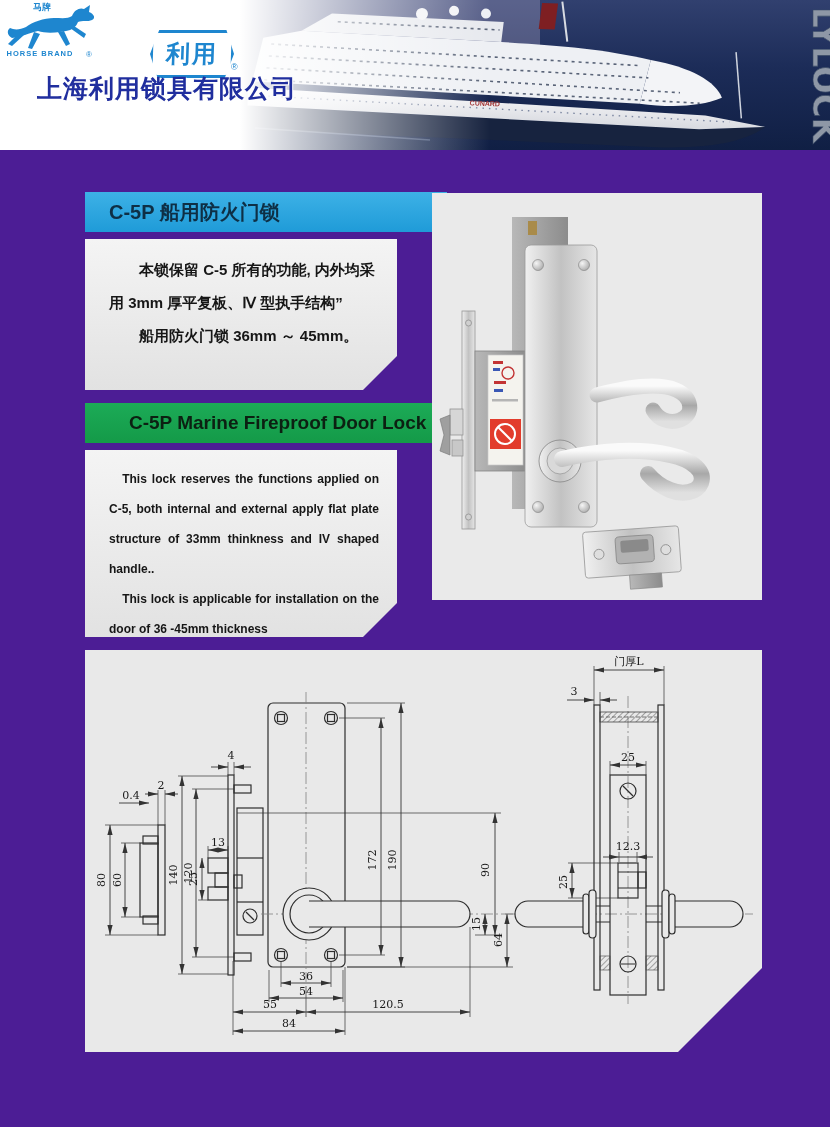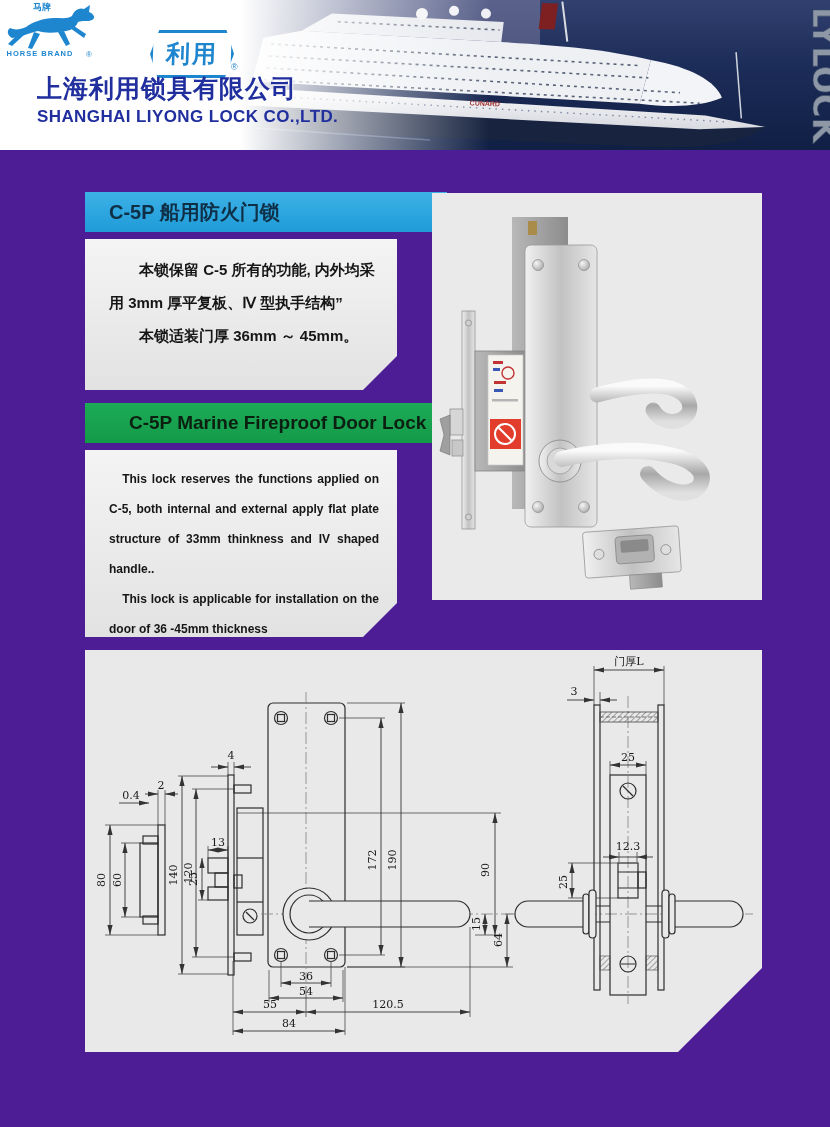--- a/index.html
+++ b/index.html
@@ -118,30 +118,29 @@
         </g>
         <text x="40" y="56" font-size="7.5" font-weight="bold" fill="#1e86cf" text-anchor="middle" letter-spacing="1">HORSE BRAND</text>
         <text x="86" y="57" font-size="8" fill="#1e86cf">®</text>
       </svg>
 
       <div class="badge">
         <span>利用</span>
       </div>
       <div class="badge-reg">®</div>
       <h1 class="company-cn">上海利用锁具有限公司</h1>
-      <h2 class="company-en">SHANGHAI LIYONG LOCK CO.,LTD.</h2>
     </div>
   </div>
 
   <div class="banner banner-cn">
     <span>C-5P 船用防火门锁</span>
   </div>
   <div class="textblock tb-cn">
     <p>本锁保留 C-5 所有的功能, 内外均采用 3mm 厚平复板、Ⅳ 型执手结构”</p>
-    <p>本锁适装门厚 36mm ～ 45mm。</p>
+    <p>船用防火门锁 36mm ～ 45mm。</p>
   </div>
 
   <div class="banner banner-en">
     <span>C-5P Marine Fireproof Door Lock</span>
   </div>
   <div class="textblock tb-en">
     <p>This lock reserves the functions applied on C-5, both internal and external apply flat plate structure of 33mm thinkness and IV shaped handle..</p>
     <p>This lock is applicable for installation on the door of 36 -45mm thickness</p>
   </div>
 

